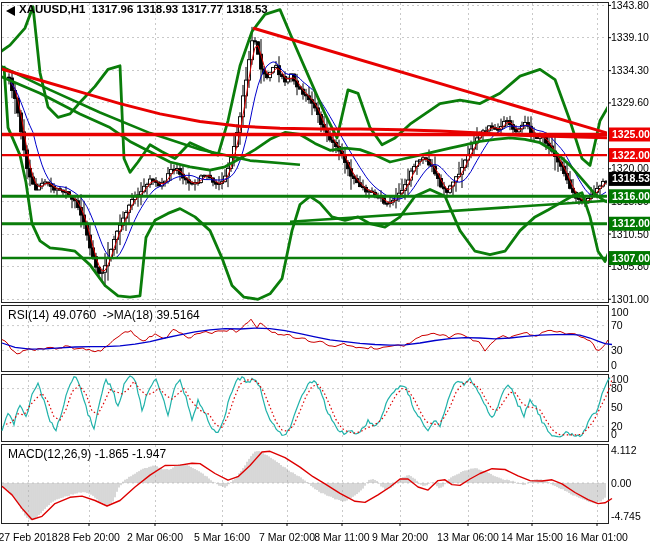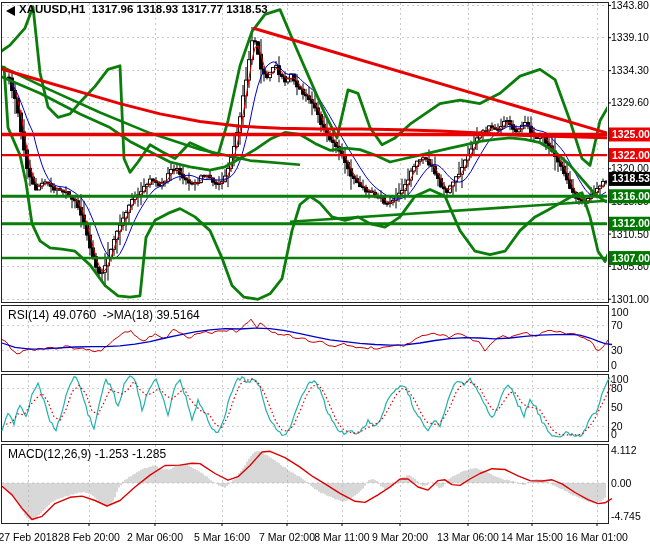--- a/index.html
+++ b/index.html
@@ -868,14 +868,14 @@
         <line x1="468" y1="523" x2="468" y2="526" stroke="#000"></line>
         <text x="532" y="541" text-anchor="middle" font-size="10.5" font-family="Liberation Sans, sans-serif" fill="#000">14 Mar 15:00</text>
         <line x1="532" y1="523" x2="532" y2="526" stroke="#000"></line>
         <text x="597" y="541" text-anchor="middle" font-size="10.5" font-family="Liberation Sans, sans-serif" fill="#000">16 Mar 01:00</text>
         <line x1="597" y1="523" x2="597" y2="526" stroke="#000"></line>
       </g>
     </svg>
   <div id="marker" class="ovl"></div>
   <div id="title" class="ovl">XAUUSD,H1  1317.96 1318.93 1317.77 1318.53</div>
   <div id="rsi-label" class="ovl pane-label">RSI(14) 49.0760  -&gt;MA(18) 39.5164</div>
-  <div id="macd-label" class="ovl pane-label">MACD(12,26,9) -1.253 -1.285</div>
+  <div id="macd-label" class="ovl pane-label">MACD(12,26,9) -1.865 -1.947</div>
 </div>
 
 </body></html>

